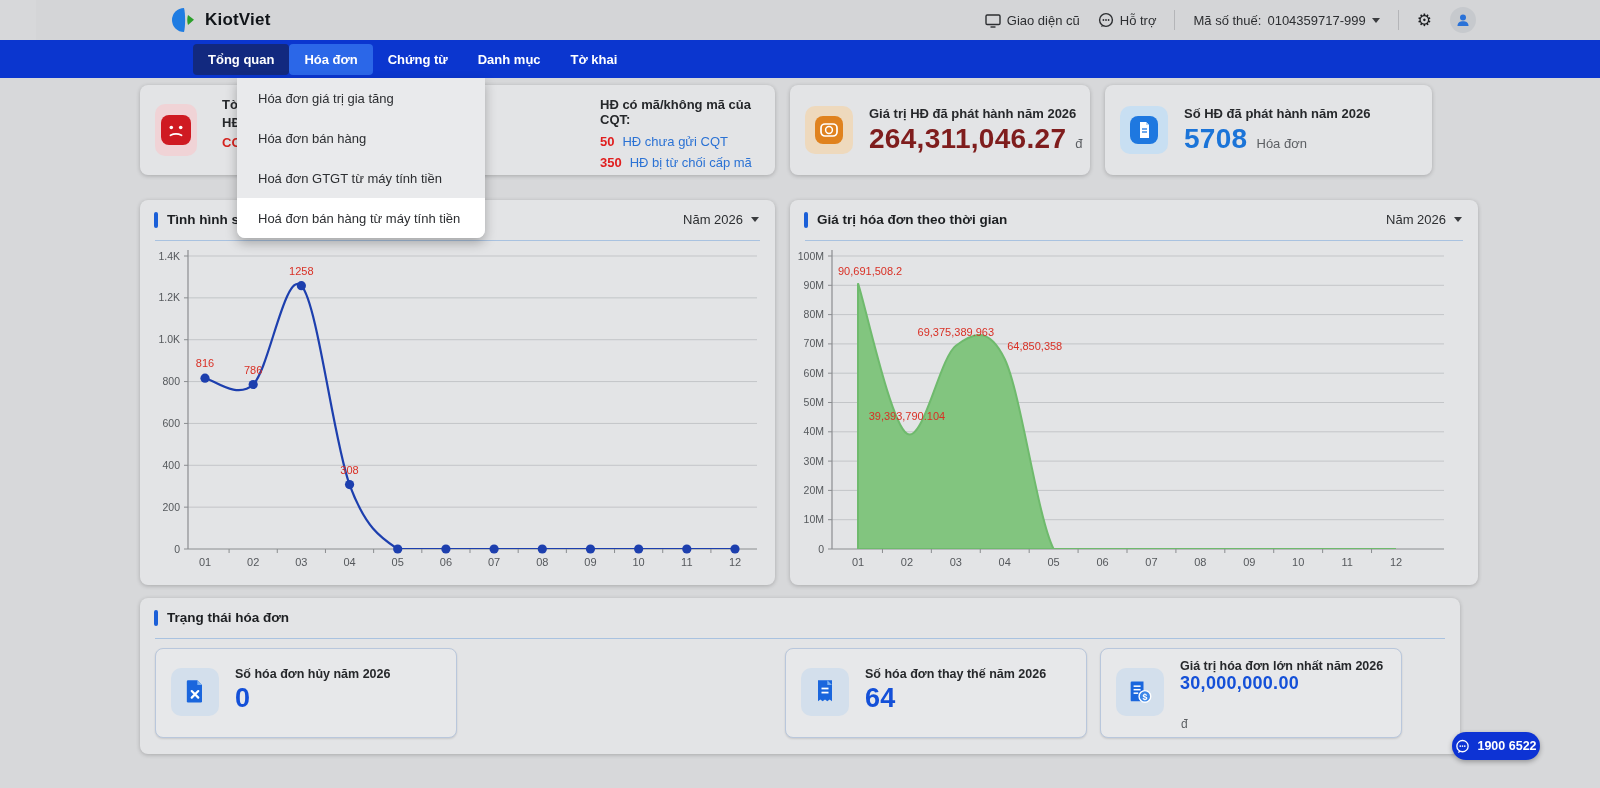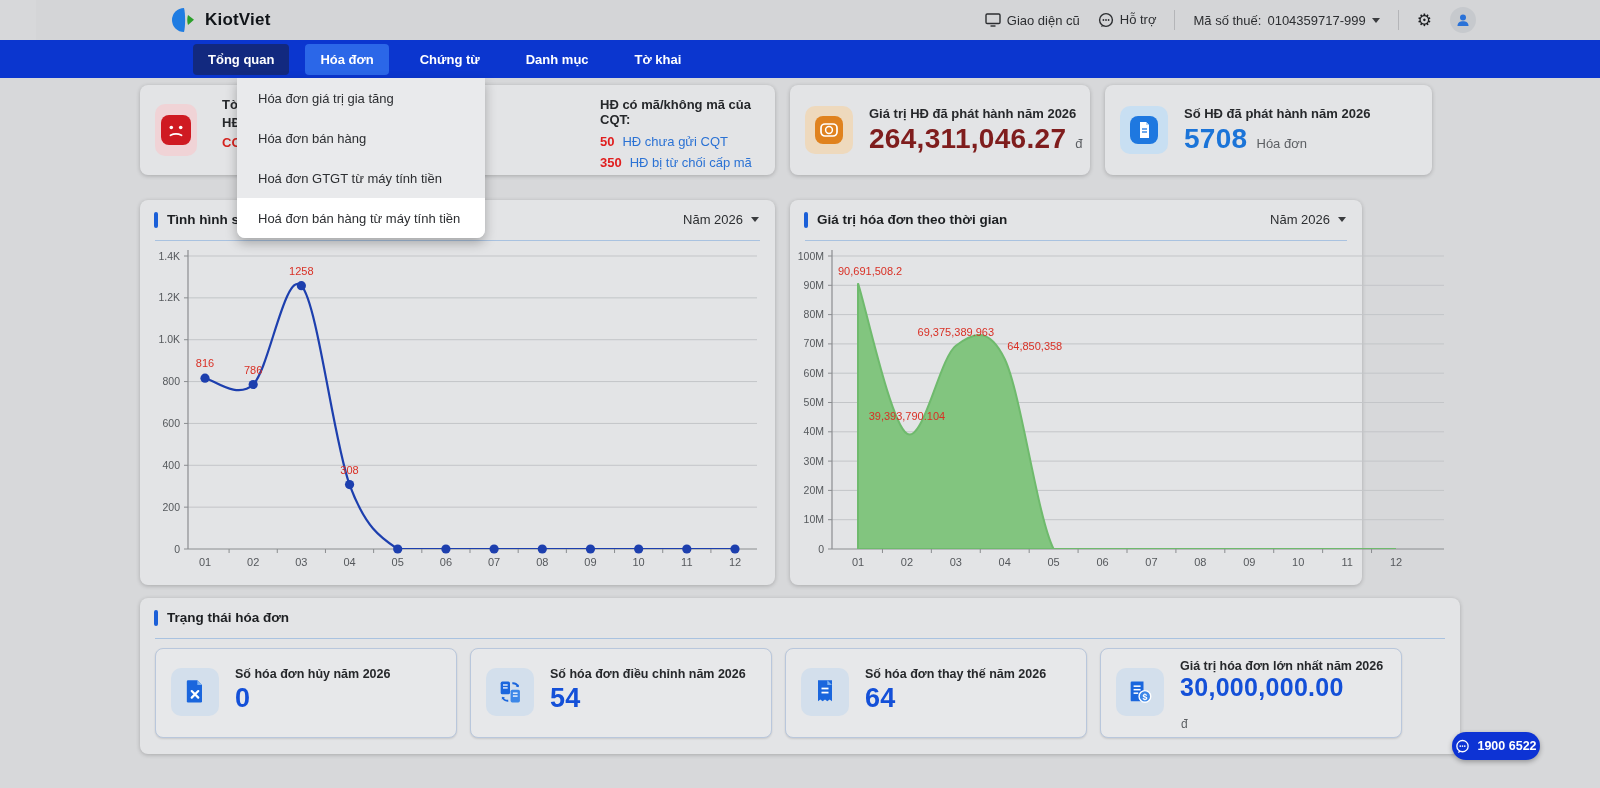--- a/index.html
+++ b/index.html
@@ -7,29 +7,29 @@
     width:1600px;height:788px;position:relative;overflow:hidden;
     background:#d7d8da;
     font-family:"Liberation Sans","DejaVu Sans",sans-serif;
     -webkit-font-smoothing:antialiased;
   }
   
   .topbar{position:absolute;left:0;top:0;width:1600px;height:40px;background:#d4d5d7;display:flex;align-items:center;margin-left:36px;}
   .brand{position:absolute;left:136px;top:0;height:40px;display:flex;align-items:center;gap:7px;}
   .brand-text{font-size:17px;font-weight:bold;color:#101418;letter-spacing:.2px;}
   .top-right{position:absolute;right:160px;top:0;height:40px;display:flex;align-items:center;gap:18px;font-size:13px;color:#2c2e31;}
-  .top-item{display:flex;align-items:flex-start;gap:6px;cursor:pointer;}
+  .top-item{display:flex;align-items:flex-end;gap:6px;cursor:pointer;}
   .vdiv{width:1px;height:20px;background:#b4b5b8;}
   .tax{display:flex;align-items:center;gap:6px;}
   .caret{width:0;height:0;border-left:4px solid transparent;border-right:4px solid transparent;border-top:5px solid #3a3c3f;display:inline-block;}
   .gear{font-size:17px;color:#1b1d20;line-height:1;cursor:pointer;}
   .avatar{width:26px;height:26px;border-radius:50%;background:#c6c9cd;display:flex;align-items:center;justify-content:center;cursor:pointer;}
   
   .navbar{position:absolute;left:0;top:40px;width:1600px;height:38px;background:#0b36cf;display:flex;align-items:center;}
-  .nav-items{position:absolute;left:145px;display:flex;gap:16px;padding-left:48px;}
+  .nav-items{position:absolute;left:145px;display:flex;gap:0;padding-left:48px;}
   .nav-tab{color:#fff;font-size:13px;font-weight:600;padding:8px 15px;border-radius:4px;cursor:pointer;white-space:nowrap;}
   .nav-tab.active{background:#12297f;}
   .nav-tab.open{background:#2b67e8;}
   
   .card{position:absolute;background:#e3e4e6;border-radius:8px;box-shadow:0 1px 4px rgba(0,0,0,.22);}
   
   .alert-icon-wrap{position:absolute;left:15px;top:19px;width:42px;height:52px;background:#f0d3d6;border-radius:10px;display:flex;align-items:center;justify-content:center;}
   .alert-frag{position:absolute;left:82px;font-size:13px;font-weight:bold;color:#26282b;white-space:nowrap;}
   .alert-frag.red{color:#d5231f;}
   .mtt-col{position:absolute;left:347px;top:12px;font-size:13px;}
@@ -55,21 +55,21 @@
   .year-sel{position:absolute;right:16px;top:12px;display:flex;align-items:center;gap:8px;font-size:13px;color:#2c2e31;cursor:pointer;}
   .chart-div{position:absolute;left:15px;right:15px;top:40px;height:1px;background:#a9c2e0;}
   .chart-body{position:absolute;left:0;top:42px;}
   
   .status-card-inner{position:absolute;top:50px;height:88px;width:300px;background:#e7e8ea;border:1px solid #b9c7dc;border-radius:8px;box-shadow:0 1px 2px rgba(0,0,0,.12);}
   .inner-icon{position:absolute;left:15px;top:19px;width:48px;height:48px;border-radius:10px;background:#d3dfec;display:flex;align-items:center;justify-content:center;}
   .inner-title{position:absolute;left:79px;top:18px;font-size:12.5px;font-weight:bold;color:#26282b;white-space:nowrap;}
   .inner-value{position:absolute;left:79px;top:34px;font-size:27px;font-weight:bold;color:#1450d8;letter-spacing:.3px;}
   .inner-unit{position:absolute;left:80px;top:68px;font-size:12px;color:#5c5f63;}
   .inner-title.tight{top:10px;}
-  .inner-value.tight{top:24px;font-size:25px;}
+  .inner-value.tight{top:24px;font-size:18px;}
   
   .chat-pill{position:absolute;left:1452px;top:732px;width:88px;height:28px;background:#0d33d4;border-radius:14px;display:flex;align-items:center;justify-content:center;gap:7px;color:#fff;font-size:12.5px;font-weight:bold;z-index:60;cursor:pointer;box-shadow:0 2px 5px rgba(0,0,0,.3);}
   svg{display:block;}
   text{font-family:"Liberation Sans","DejaVu Sans",sans-serif;}
 </style>
 </head>
 <body>
 
 <div class="topbar">
   <div class="brand">
@@ -259,21 +259,21 @@
         <circle cx="546.8181818181818" cy="307" r="4.6" fill="#1d3fae"></circle>
         <circle cx="595" cy="307" r="4.6" fill="#1d3fae"></circle>
         <text x="65" y="125.22285714285715" font-size="11" fill="#d93025" text-anchor="middle">816</text>
         <text x="113.18181818181819" y="131.5014285714286" font-size="11" fill="#d93025" text-anchor="middle">786</text>
         <text x="161.36363636363637" y="32.71857142857141" font-size="11" fill="#d93025" text-anchor="middle">1258</text>
         <text x="209.54545454545453" y="231.54000000000002" font-size="11" fill="#d93025" text-anchor="middle">308</text>
       </svg>
     </div>
 </div>
 
-<div class="card" style="left:790px;top:200px;width:572px;height:385px;">
+<div class="card" style="left:790px;top:200px;width:688px;height:385px;">
   <div class="chart-head">
     <span class="accent"></span>
     <span class="chart-title">Giá trị hóa đơn theo thời gian</span>
     <span class="year-sel">
       <span>Năm 2026</span>
       <span class="caret"></span>
     </span>
   </div>
   <div class="chart-div"></div>
   <div class="chart-body" id="chart-1">
@@ -359,38 +359,20 @@
       <svg width="28" height="28" viewBox="0 0 24 24">
         <path d="M6 2 h8 l4 4 v14 q0 1-1 1 H6 q-1 0-1-1 V3 q0-1 1-1 z" fill="#1a66dd"></path>
         <path d="M14 2 l4 4 h-4 z" fill="#7db2ef"></path>
         <path d="M9.2 11.2 l5.6 5.6 M14.8 11.2 l-5.6 5.6" stroke="#fff" stroke-width="1.9" stroke-linecap="round"></path>
       </svg>
     </div>
     <div class="inner-title">Số hóa đơn hủy năm 2026</div>
     <div class="inner-value">0</div>
   </div>
 
-  <div class="status-card-inner" style="left:330px;">
-    <div class="inner-icon">
-      <svg width="28" height="28" viewBox="0 0 24 24">
-        <rect x="4" y="3" width="8" height="11" rx="1.4" fill="#1a66dd"></rect>
-        <line x1="6" y1="6" x2="10" y2="6" stroke="#fff" stroke-width="1.1"></line>
-        <line x1="6" y1="8.5" x2="10" y2="8.5" stroke="#fff" stroke-width="1.1"></line>
-        <rect x="12.5" y="10" width="8" height="11" rx="1.4" fill="#3c87e8"></rect>
-        <line x1="14.5" y1="13" x2="18.5" y2="13" stroke="#fff" stroke-width="1.1"></line>
-        <line x1="14.5" y1="15.5" x2="18.5" y2="15.5" stroke="#fff" stroke-width="1.1"></line>
-        <path d="M14 4.5 a5 5 0 0 1 5 3" fill="none" stroke="#1a66dd" stroke-width="1.6"></path>
-        <path d="M19.8 5.6 l-0.7 2.4 -2.3-1 z" fill="#1a66dd"></path>
-        <path d="M10.5 19.5 a5 5 0 0 1-5-3" fill="none" stroke="#1a66dd" stroke-width="1.6"></path>
-        <path d="M4.8 18.4 l0.7-2.4 2.3 1 z" fill="#1a66dd"></path>
-      </svg>
-    </div>
-    <div class="inner-title">Số hóa đơn điều chỉnh năm 2026</div>
-    <div class="inner-value">54</div>
-  </div>
 
   <div class="status-card-inner" style="left:645px;">
     <div class="inner-icon">
       <svg width="28" height="28" viewBox="0 0 24 24">
         <path d="M6 2 h12 v18 l-2-1.6 -2 1.6 -2-1.6 -2 1.6 -2-1.6 -2 1.6 z" fill="#1a66dd"></path>
         <path d="M14 2 l4 4 h-4 z" fill="#7db2ef"></path>
         <line x1="9" y1="9" x2="15" y2="9" stroke="#fff" stroke-width="1.5"></line>
         <line x1="9" y1="12.5" x2="15" y2="12.5" stroke="#fff" stroke-width="1.5"></line>
       </svg>
     </div>

